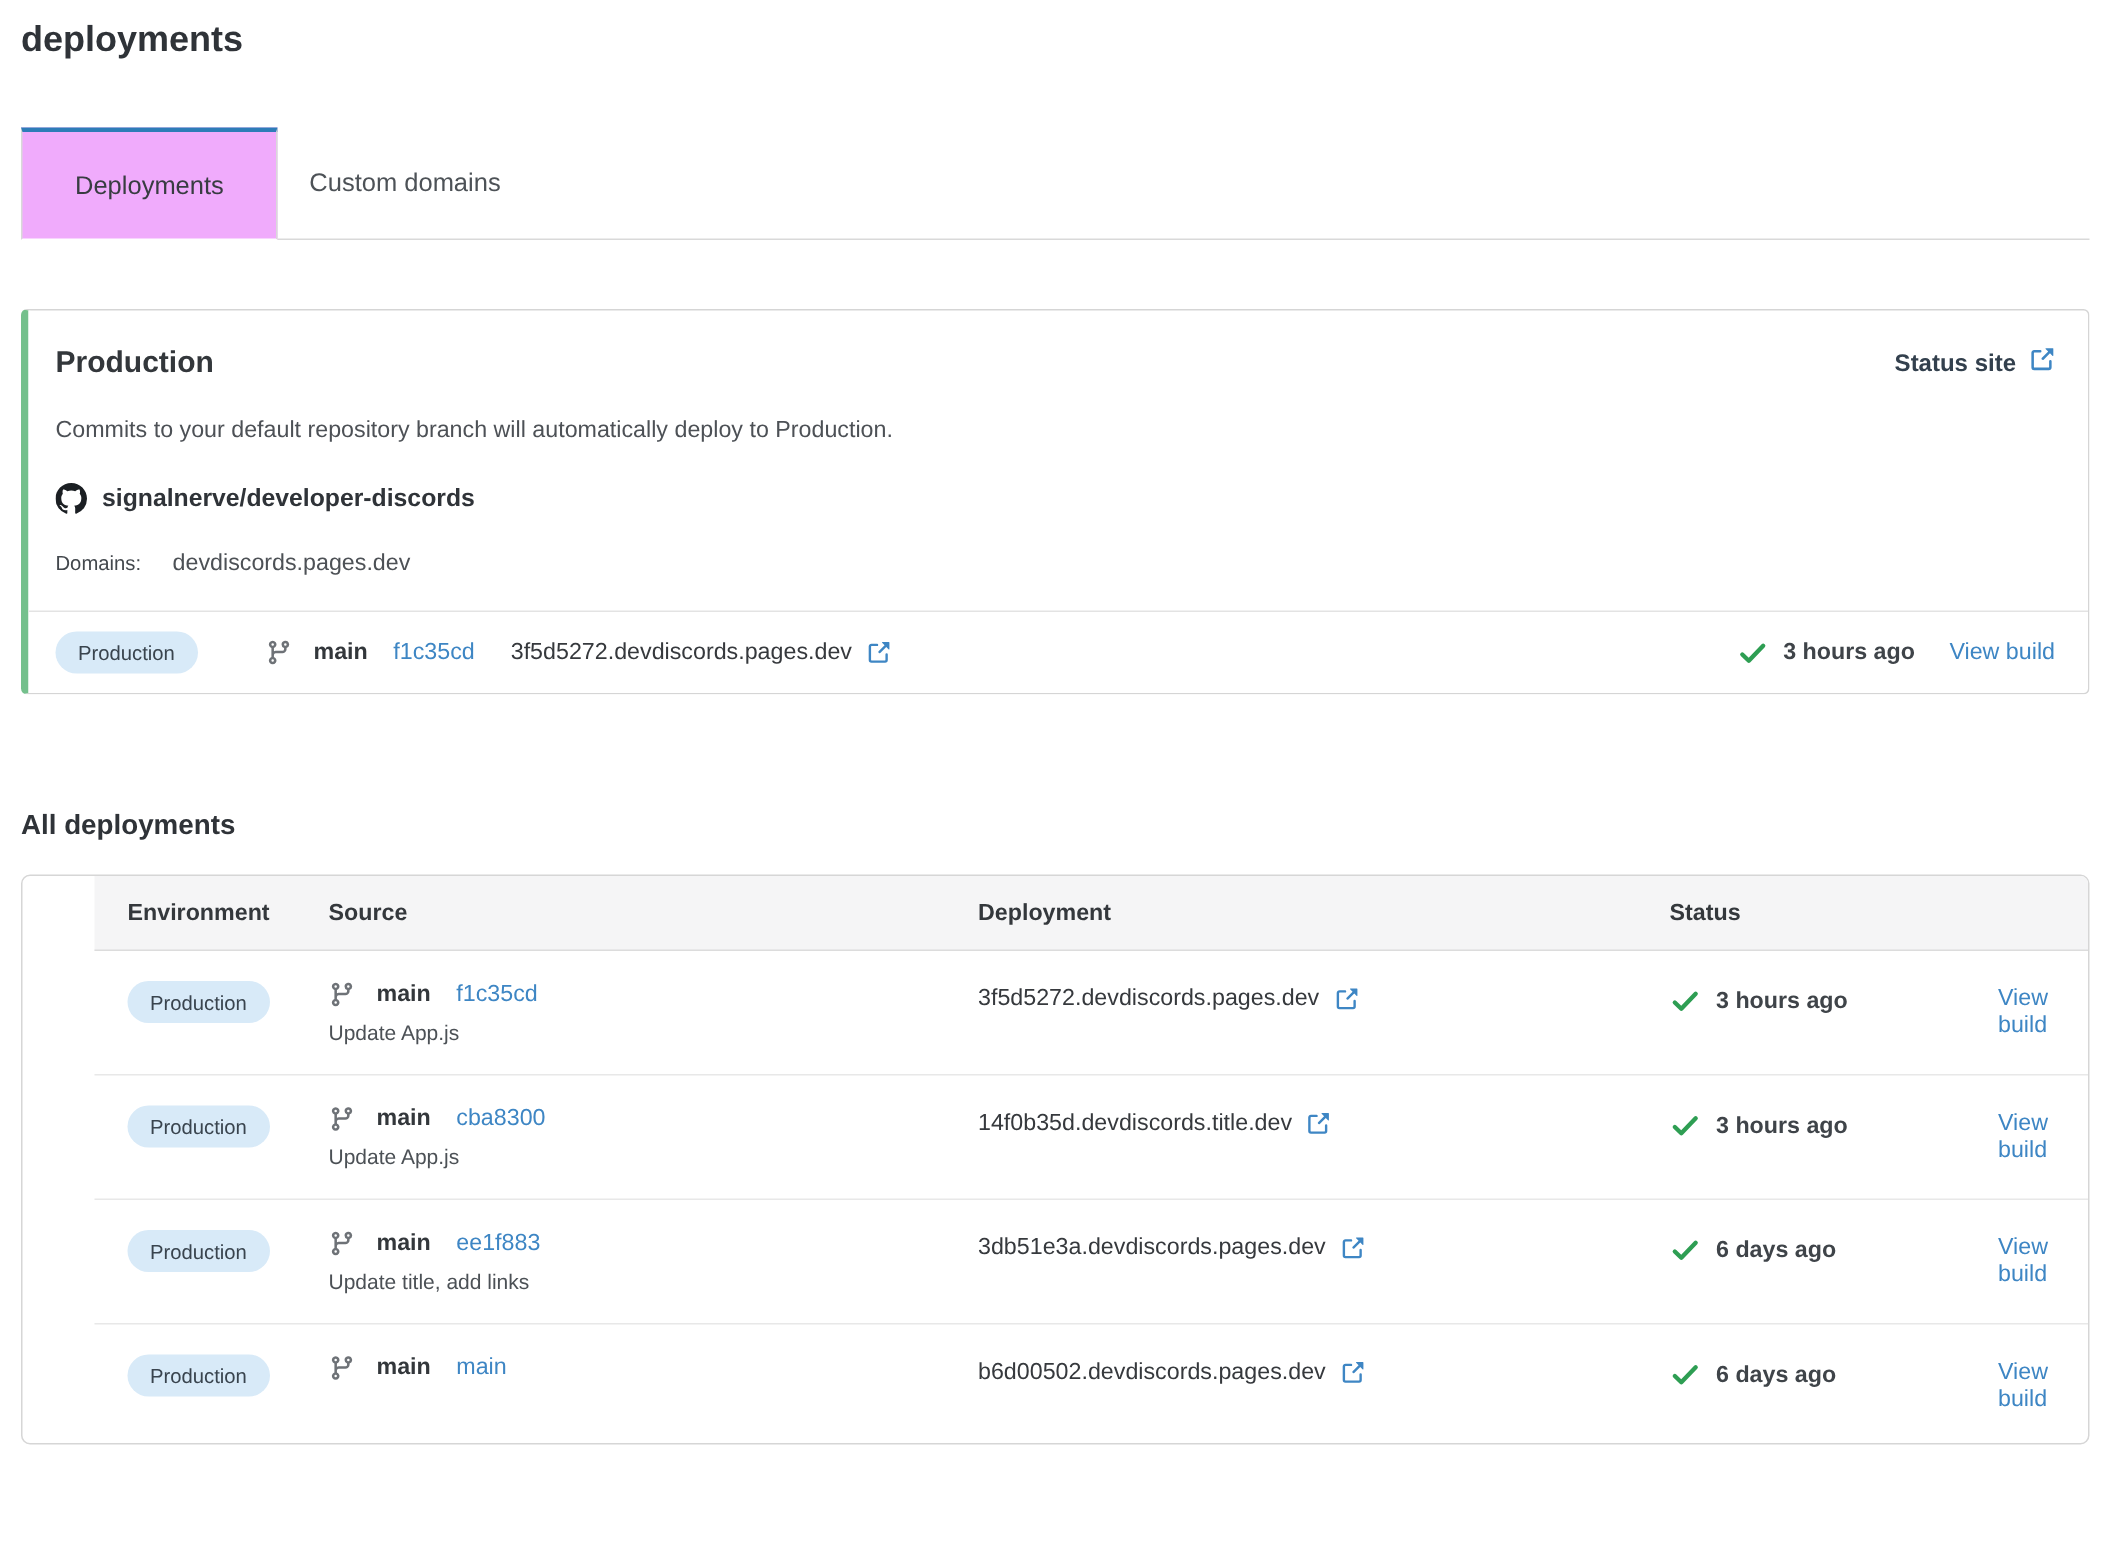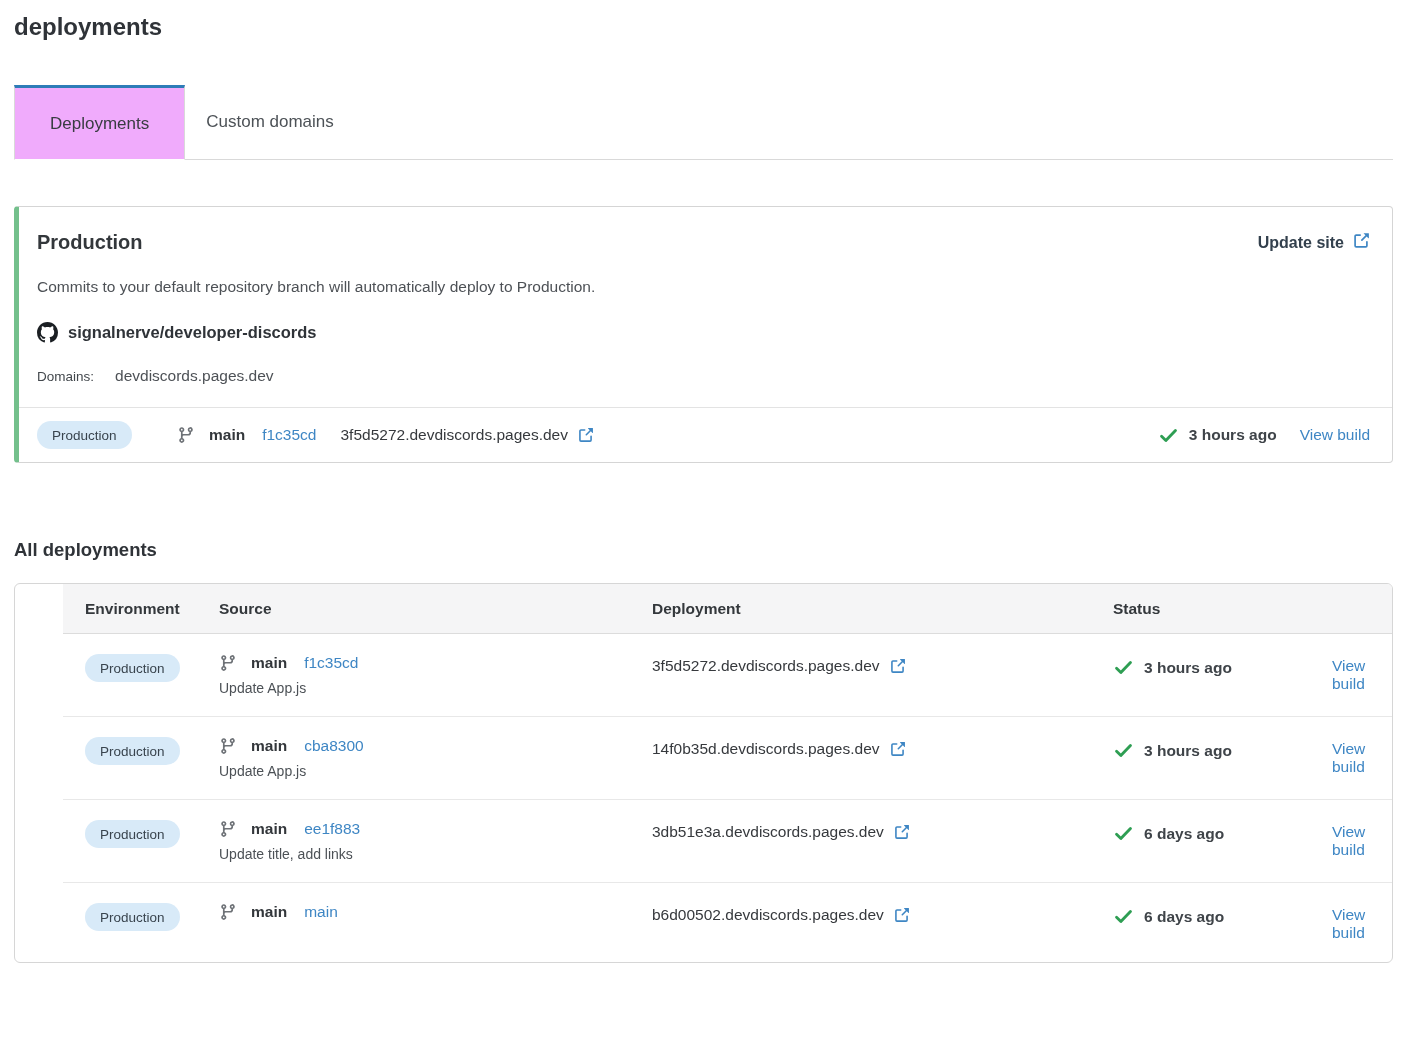--- a/index.html
+++ b/index.html
@@ -103,21 +103,21 @@
   <div class="tabs">
     <div class="tab active">Deployments</div>
     <div class="tab">Custom domains</div>
   </div>
 
   <section class="prod-card">
     <div class="prod-card-body">
       <div class="prod-card-header">
         <h2 class="prod-title">Production</h2>
         <a class="visit-site">
-          <span>Update site</span>
+          <span>Status site</span>
           <span class="ext-icon">
             <svg width="18" height="18" viewBox="0 0 16 16" fill="#3e86c4">
                 <path d="M3.75 2h3.5a.75.75 0 0 1 0 1.5h-3.5a.25.25 0 0 0-.25.25v8.5c0 .138.112.25.25.25h8.5a.25.25 0 0 0 .25-.25v-3.5a.75.75 0 0 1 1.5 0v3.5A1.75 1.75 0 0 1 12.25 14h-8.5A1.75 1.75 0 0 1 2 12.25v-8.5C2 2.784 2.784 2 3.75 2Zm6.854-1h4.146a.25.25 0 0 1 .25.25v4.146a.25.25 0 0 1-.427.177L13.03 4.03 9.28 7.78a.751.751 0 0 1-1.042-.018.751.751 0 0 1-.018-1.042l3.75-3.75-1.543-1.543A.25.25 0 0 1 10.604 1Z"></path>
               </svg>
           </span>
         </a>
       </div>
       <p class="desc">Commits to your default repository branch will automatically deploy to Production.</p>
       <div class="repo">
         <span style="display:flex;">
@@ -219,21 +219,21 @@
                 <path d="M9.5 3.25a2.25 2.25 0 1 1 3 2.122V6A2.5 2.5 0 0 1 10 8.5H6a1 1 0 0 0-1 1v1.128a2.251 2.251 0 1 1-1.5 0V5.372a2.25 2.25 0 1 1 1.5 0v1.836A2.493 2.493 0 0 1 6 7h4a1 1 0 0 0 1-1v-.628A2.25 2.25 0 0 1 9.5 3.25Zm-6 0a.75.75 0 1 0 1.5 0 .75.75 0 0 0-1.5 0Zm8.25-.75a.75.75 0 1 0 0 1.5.75.75 0 0 0 0-1.5ZM4.25 12a.75.75 0 1 0 0 1.5.75.75 0 0 0 0-1.5Z"></path>
               </svg>
             </span>
           <span class="branch-name">main</span>
           <a class="commit-link">cba8300</a>
         </div>
         <div class="commit-message">Update App.js</div>
       </div>
       <div class="cell-dep">
         <a class="url-link">
-          <span>14f0b35d.devdiscords.pages.dev</span>
+          <span>14f0b35d.devdiscords.title.dev</span>
           <span style="display:flex;">
               <svg width="17" height="17" viewBox="0 0 16 16" fill="#3e86c4">
                 <path d="M3.75 2h3.5a.75.75 0 0 1 0 1.5h-3.5a.25.25 0 0 0-.25.25v8.5c0 .138.112.25.25.25h8.5a.25.25 0 0 0 .25-.25v-3.5a.75.75 0 0 1 1.5 0v3.5A1.75 1.75 0 0 1 12.25 14h-8.5A1.75 1.75 0 0 1 2 12.25v-8.5C2 2.784 2.784 2 3.75 2Zm6.854-1h4.146a.25.25 0 0 1 .25.25v4.146a.25.25 0 0 1-.427.177L13.03 4.03 9.28 7.78a.751.751 0 0 1-1.042-.018.751.751 0 0 1-.018-1.042l3.75-3.75-1.543-1.543A.25.25 0 0 1 10.604 1Z"></path>
               </svg>
             </span>
         </a>
       </div>
       <div class="cell-status">
         <span class="check-icon" style="display:flex;">
             <svg width="21" height="21" viewBox="0 0 16 16">

